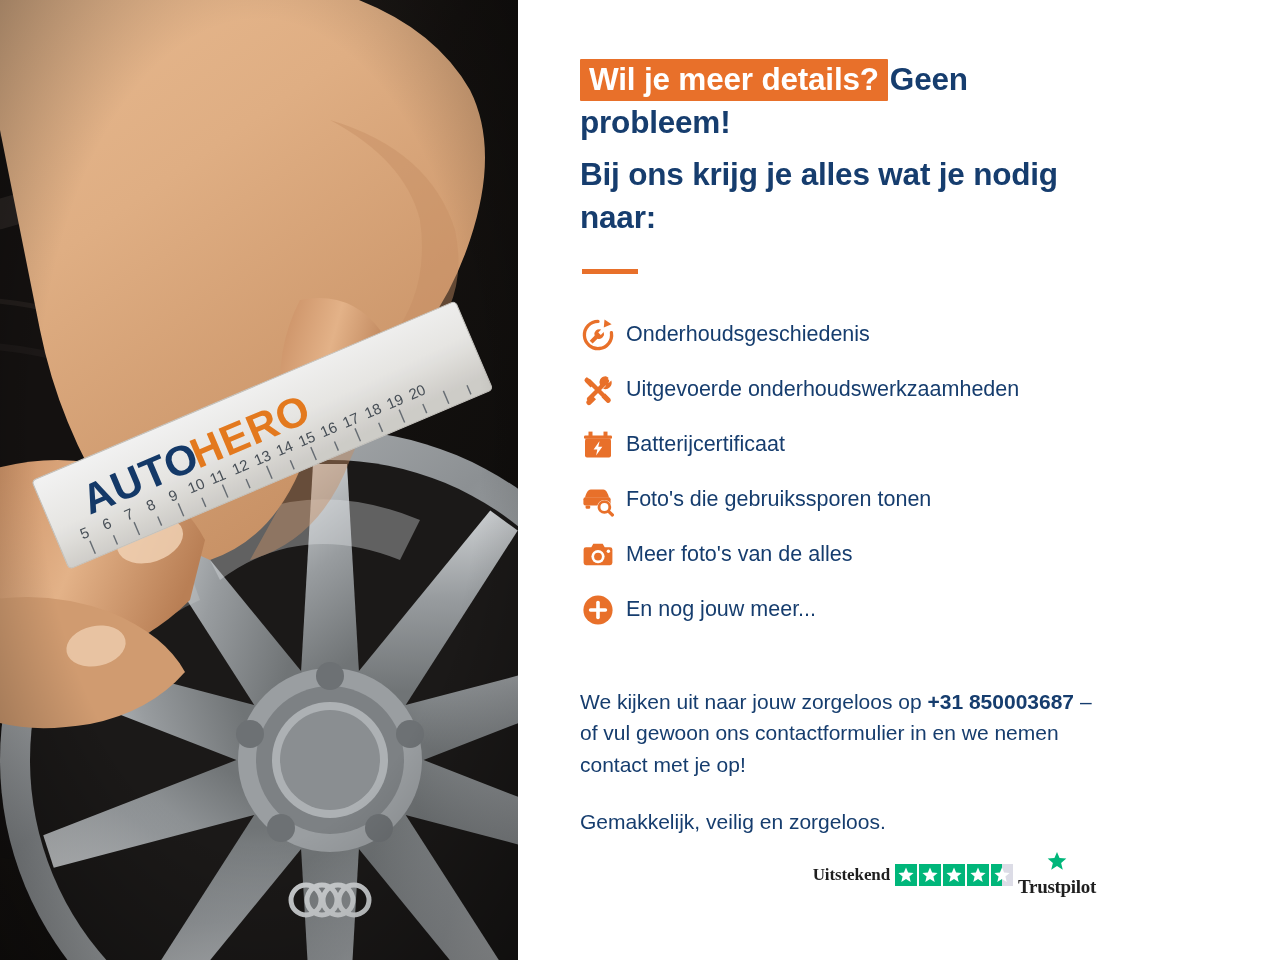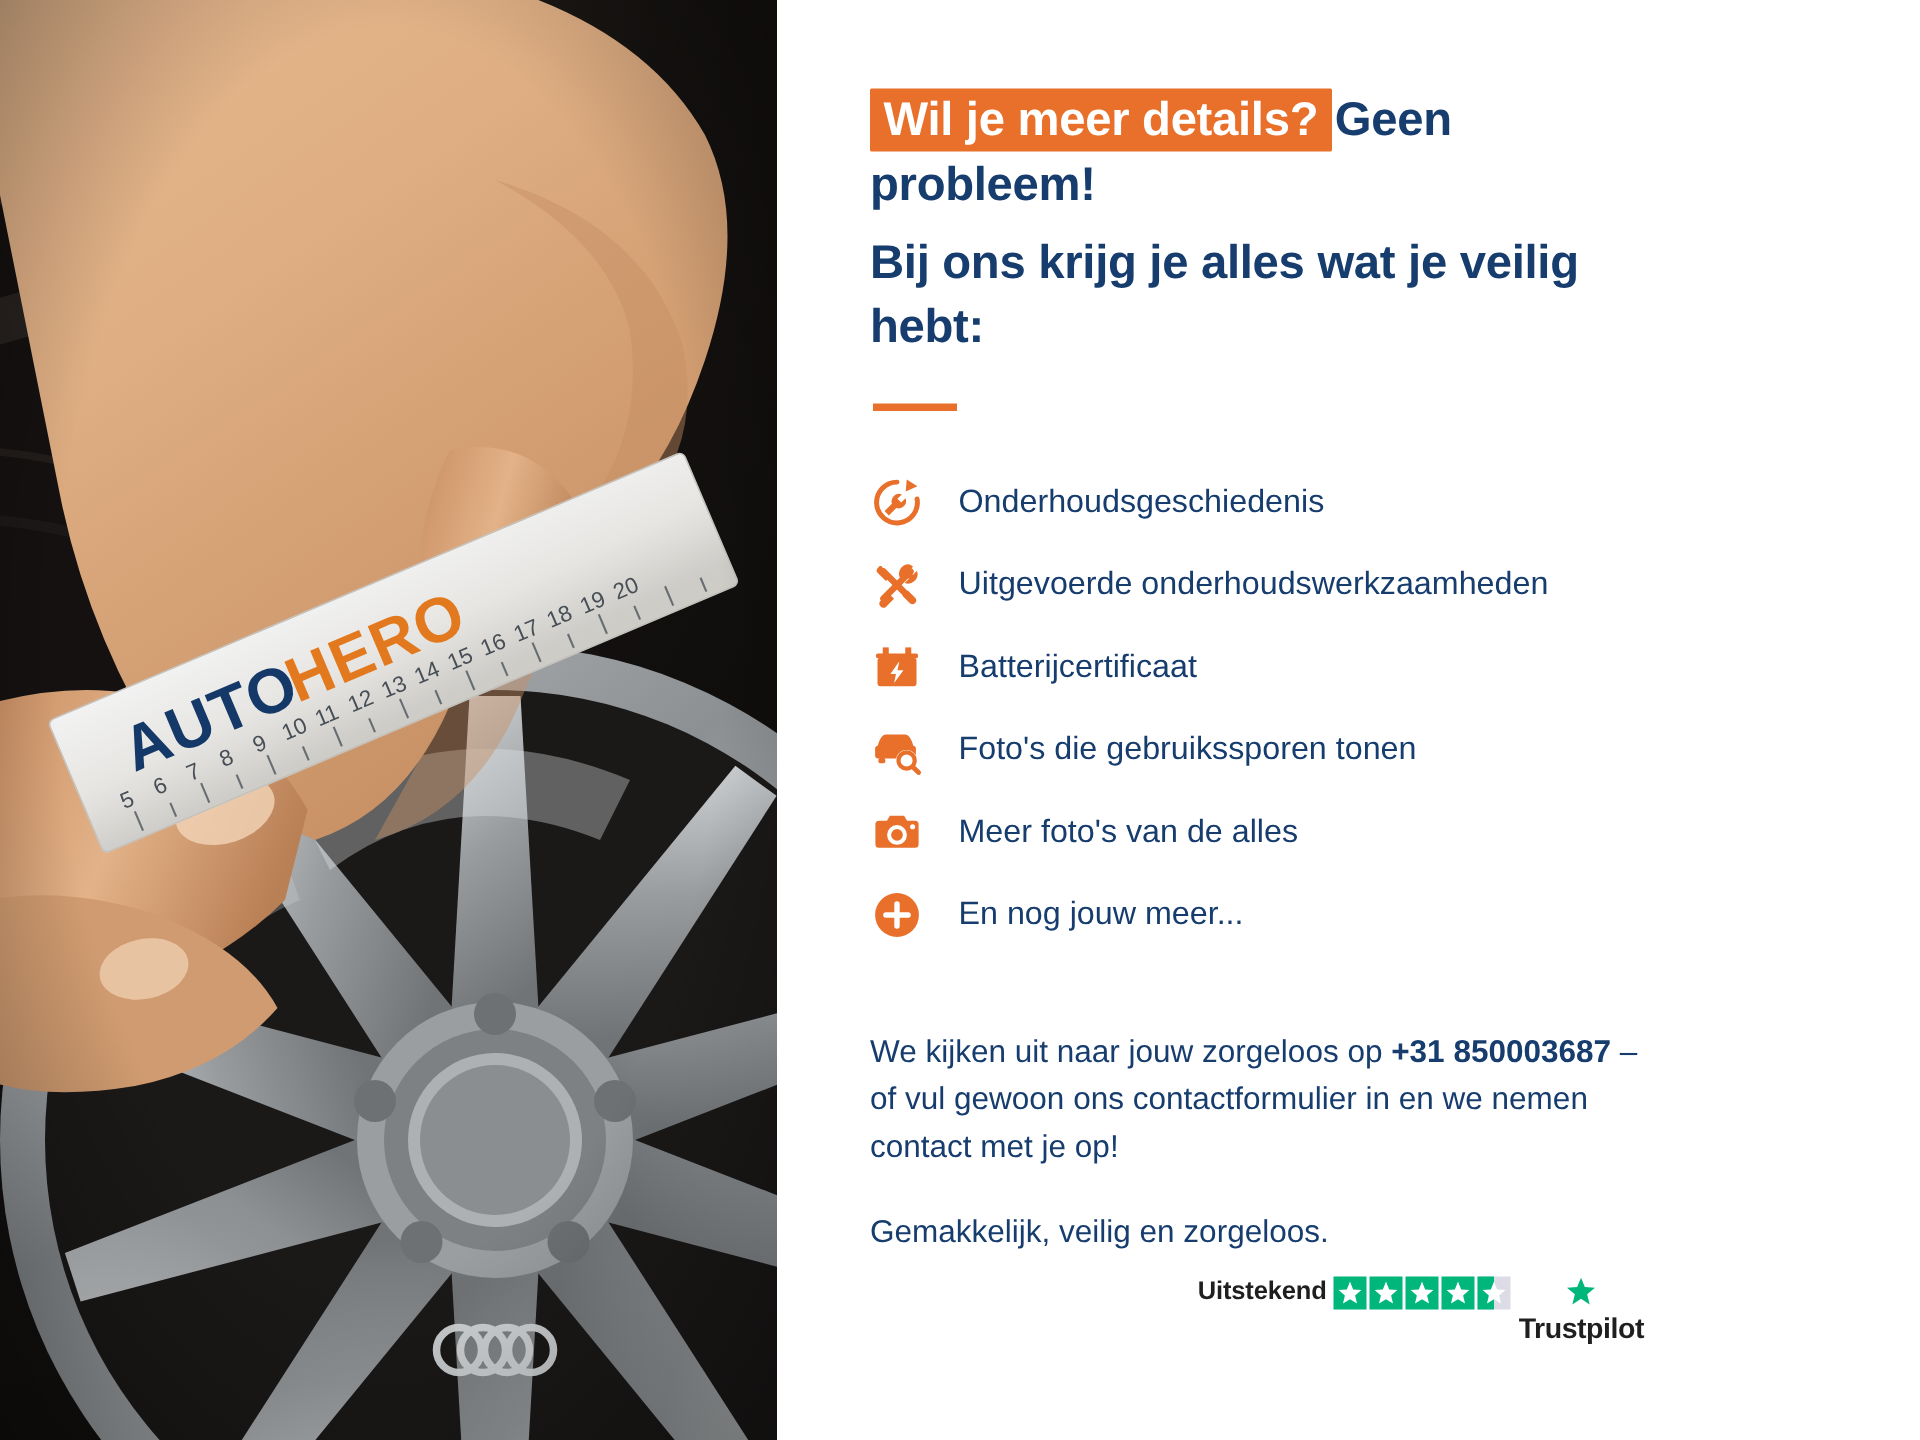--- a/index.html
+++ b/index.html
@@ -55,21 +55,21 @@
     width:56px;height:5px;
     background:#E8702A;
     margin:30px 0 34px 2px;
   }
 
   
   .features{list-style:none;margin:0;padding:0;}
   .feature{
     display:flex;
     align-items:center;
-    gap:23px;
+    gap:10px;
     height:55px;
   }
   .feature-icon{
     flex:0 0 36px;
     width:36px;height:36px;
     display:flex;align-items:center;justify-content:center;
     color:#E8702A;
   }
   .feature-icon svg{display:block;}
   .feature-label{
@@ -92,22 +92,23 @@
   }
   .copy p:last-child{margin-bottom:0;}
   .phone{font-weight:bold;color:#163D6E;}
 
   
   .trustpilot{
     position:absolute;
     right:44px;
     bottom:62px;
     display:flex;
-    align-items:flex-start;
+    align-items:center;
     gap:5px;
+    font-family:Liberation Serif, serif;
   }
   .tp-word{
     font-size:17px;
     font-weight:bold;
     color:#1f1f1f;
     letter-spacing:-0.1px;
   }
   .tp-stars{display:flex;gap:2px;}
   .tp-star{
     width:22px;height:22px;
@@ -323,21 +324,21 @@
 
         <rect width="518" height="960" fill="url(#vig)"></rect>
       </g>
     </svg>
   </div>
 
   <div class="content">
 
     <h1 class="headline">
       <span class="hl-highlight">Wil je meer details?</span><span class="hl-rest">Geen probleem!</span>
-      <span class="hl-line2">Bij ons krijg je alles wat je veilig hebt:</span>
+      <span class="hl-line2">Bij ons krijg je alles wat je nodig naar:</span>
     </h1>
 
     <div class="rule"></div>
 
     <ul class="features">
 
       <li class="feature">
         <span class="feature-icon">
           <svg width="34" height="34" viewBox="0 0 34 34" fill="none">
             <path d="M17 3.4a13.6 13.6 0 1 0 13.4 11.3" stroke="#E8702A" stroke-width="3.3" stroke-linecap="round"></path>

